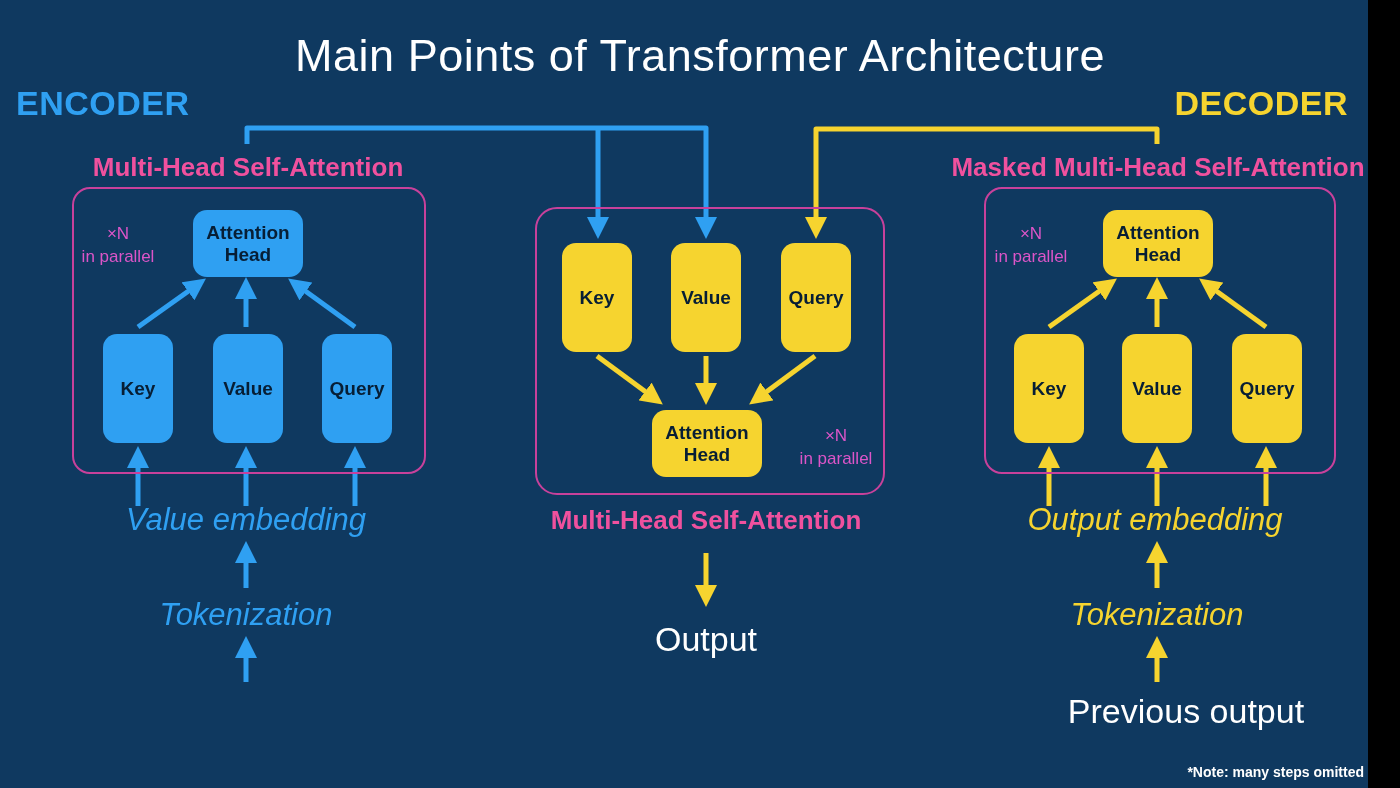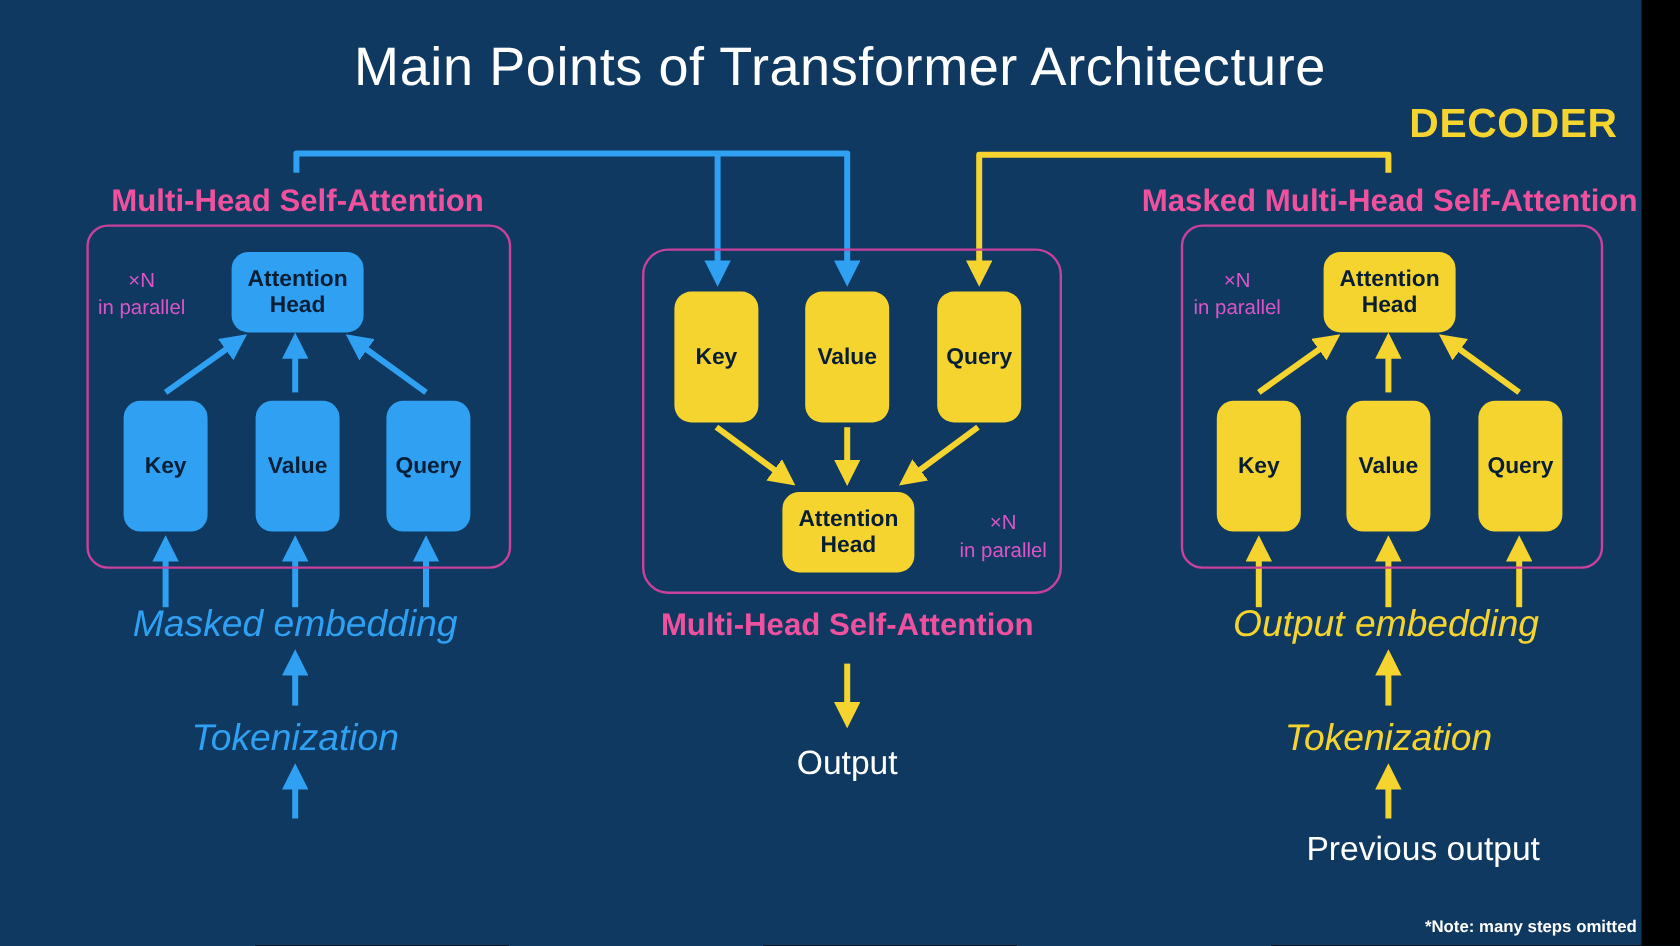--- a/index.html
+++ b/index.html
@@ -23,21 +23,21 @@
     display:flex;align-items:center;justify-content:center;text-align:center;
     font-weight:700;font-size:19px;line-height:1.15;color:var(--box_text);
     border-radius:14px;
   }
   .node.blue{background:var(--blue);}
   .node.yellow{background:var(--yellow);}
   .xn{font-size:17px;font-weight:500;line-height:23px;color:var(--magenta);}
   .lbl-italic{font-size:31px;font-style:italic;font-weight:400;}
   .lbl-blue{color:var(--blue);}
   .lbl-yellow{color:var(--yellow);}
-  .lbl-white{font-size:28px;font-weight:400;color:#fff;}
+  .lbl-white{font-size:34px;font-weight:400;color:#fff;}
   #note{right:4px;top:764px;font-size:14px;font-weight:600;color:#fff;white-space:nowrap;}
   svg .a-b{stroke:var(--blue);stroke-width:5;fill:none;stroke-linejoin:round;}
   svg .a-y{stroke:var(--yellow);stroke-width:5;fill:none;stroke-linejoin:round;}
   #ah-blue path{fill:var(--blue);}
   #ah-yellow path{fill:var(--yellow);}
 </style>
 </head>
 <body>
 
 <div id="stage">
@@ -75,33 +75,34 @@
     <path class="a-y" d="M1157,327 L1157,288" marker-end="url(#ah-yellow)"></path>
     <path class="a-y" d="M1266,327 L1208,285" marker-end="url(#ah-yellow)"></path>
     <path class="a-y" d="M1049,506 L1049,457" marker-end="url(#ah-yellow)"></path>
     <path class="a-y" d="M1157,506 L1157,457" marker-end="url(#ah-yellow)"></path>
     <path class="a-y" d="M1266,506 L1266,457" marker-end="url(#ah-yellow)"></path>
     <path class="a-y" d="M1157,588 L1157,552" marker-end="url(#ah-yellow)"></path>
     <path class="a-y" d="M1157,682 L1157,647" marker-end="url(#ah-yellow)"></path>
   </svg>
 
   <div class="abs cx" id="title">Main Points of Transformer Architecture</div>
+  <div class="abs side-heading" id="enc-heading">ENCODER</div>
   <div class="abs side-heading" id="dec-heading">DECODER</div>
 
   <div class="abs cx block-label" style="left:248px;top:152px;">Multi-Head Self-Attention</div>
   <div class="abs frame" style="left:72px;top:187px;width:350px;height:283px;"></div>
   <div class="abs cx xn" style="left:118px;top:222px;">
     <span>×N</span><br>
     <span>in parallel</span>
   </div>
   <div class="abs node blue" style="left:193px;top:210px;width:110px;height:67px;">Attention Head</div>
   <div class="abs node blue" style="left:103px;top:334px;width:70px;height:109px;">Key</div>
   <div class="abs node blue" style="left:213px;top:334px;width:70px;height:109px;">Value</div>
   <div class="abs node blue" style="left:322px;top:334px;width:70px;height:109px;">Query</div>
-  <div class="abs cx lbl-italic lbl-blue" style="left:246px;top:502px;">Masked embedding</div>
+  <div class="abs cx lbl-italic lbl-blue" style="left:246px;top:502px;">Value embedding</div>
   <div class="abs cx lbl-italic lbl-blue" style="left:246px;top:597px;">Tokenization</div>
 
   <div class="abs frame" style="left:535px;top:207px;width:346px;height:284px;border-radius:22px;"></div>
   <div class="abs node yellow" style="left:562px;top:243px;width:70px;height:109px;">Key</div>
   <div class="abs node yellow" style="left:671px;top:243px;width:70px;height:109px;">Value</div>
   <div class="abs node yellow" style="left:781px;top:243px;width:70px;height:109px;">Query</div>
   <div class="abs node yellow" style="left:652px;top:410px;width:110px;height:67px;">Attention Head</div>
   <div class="abs cx xn" style="left:836px;top:424px;">
     <span>×N</span><br>
     <span>in parallel</span>

